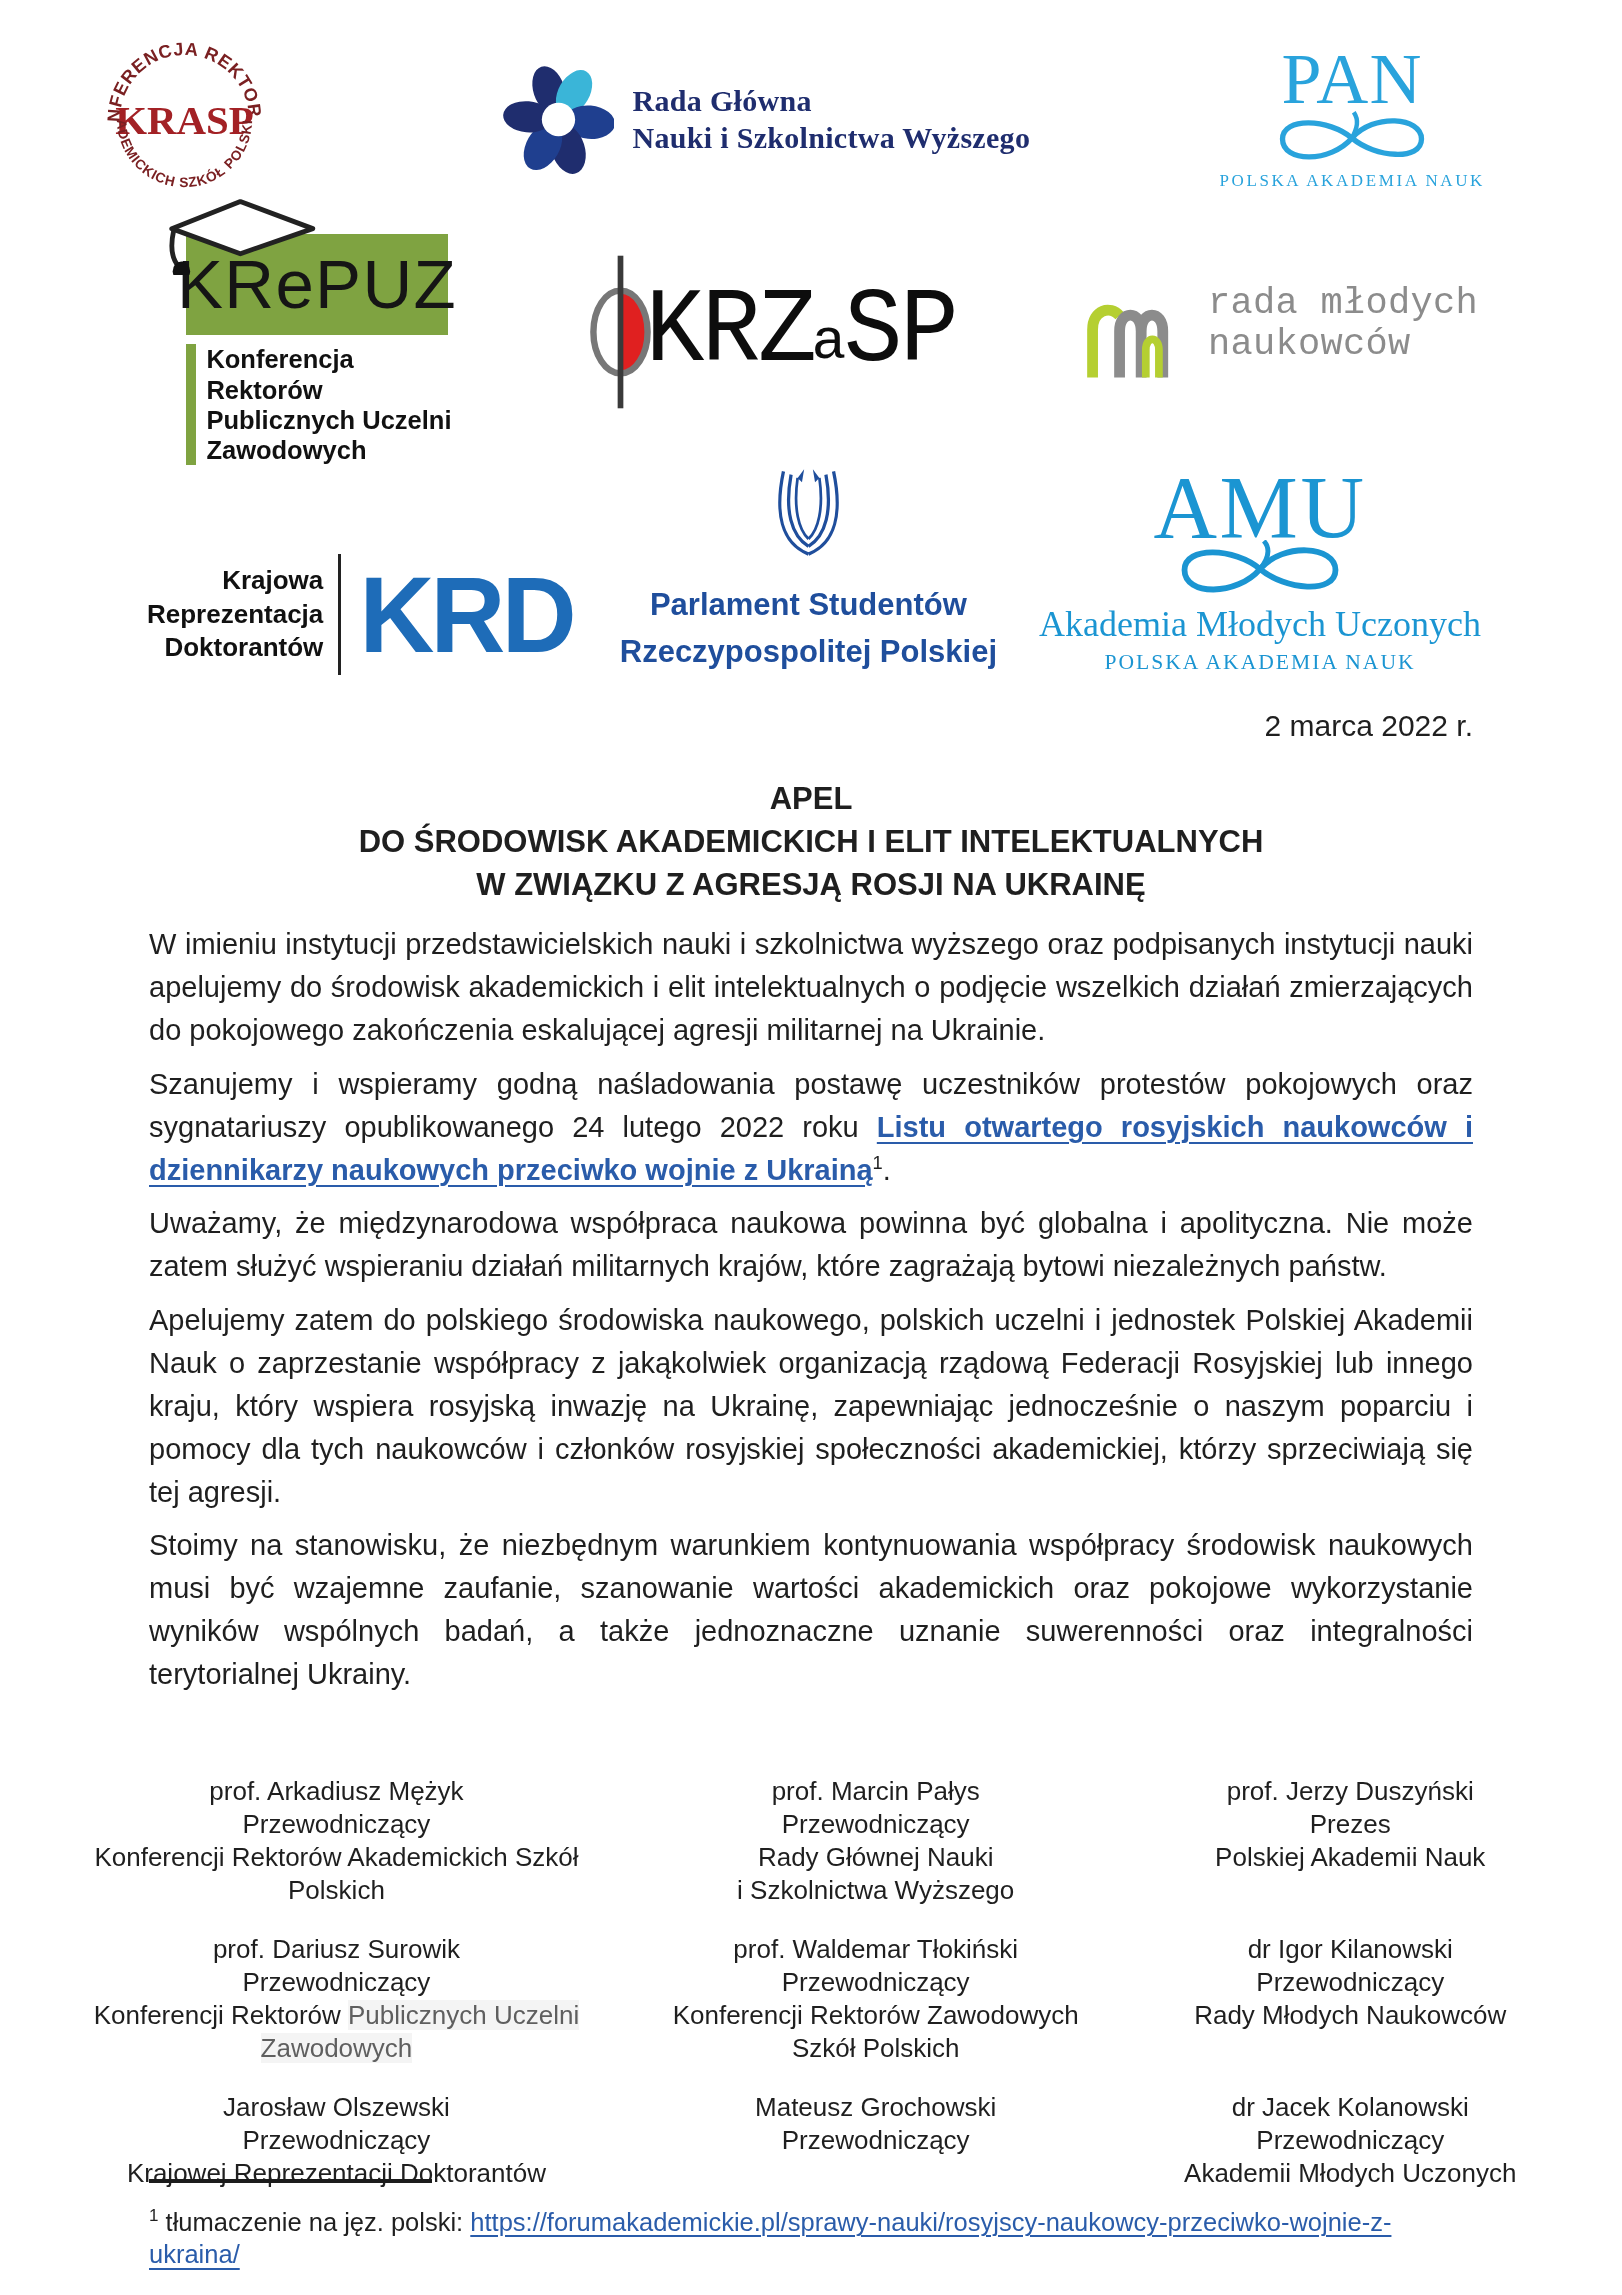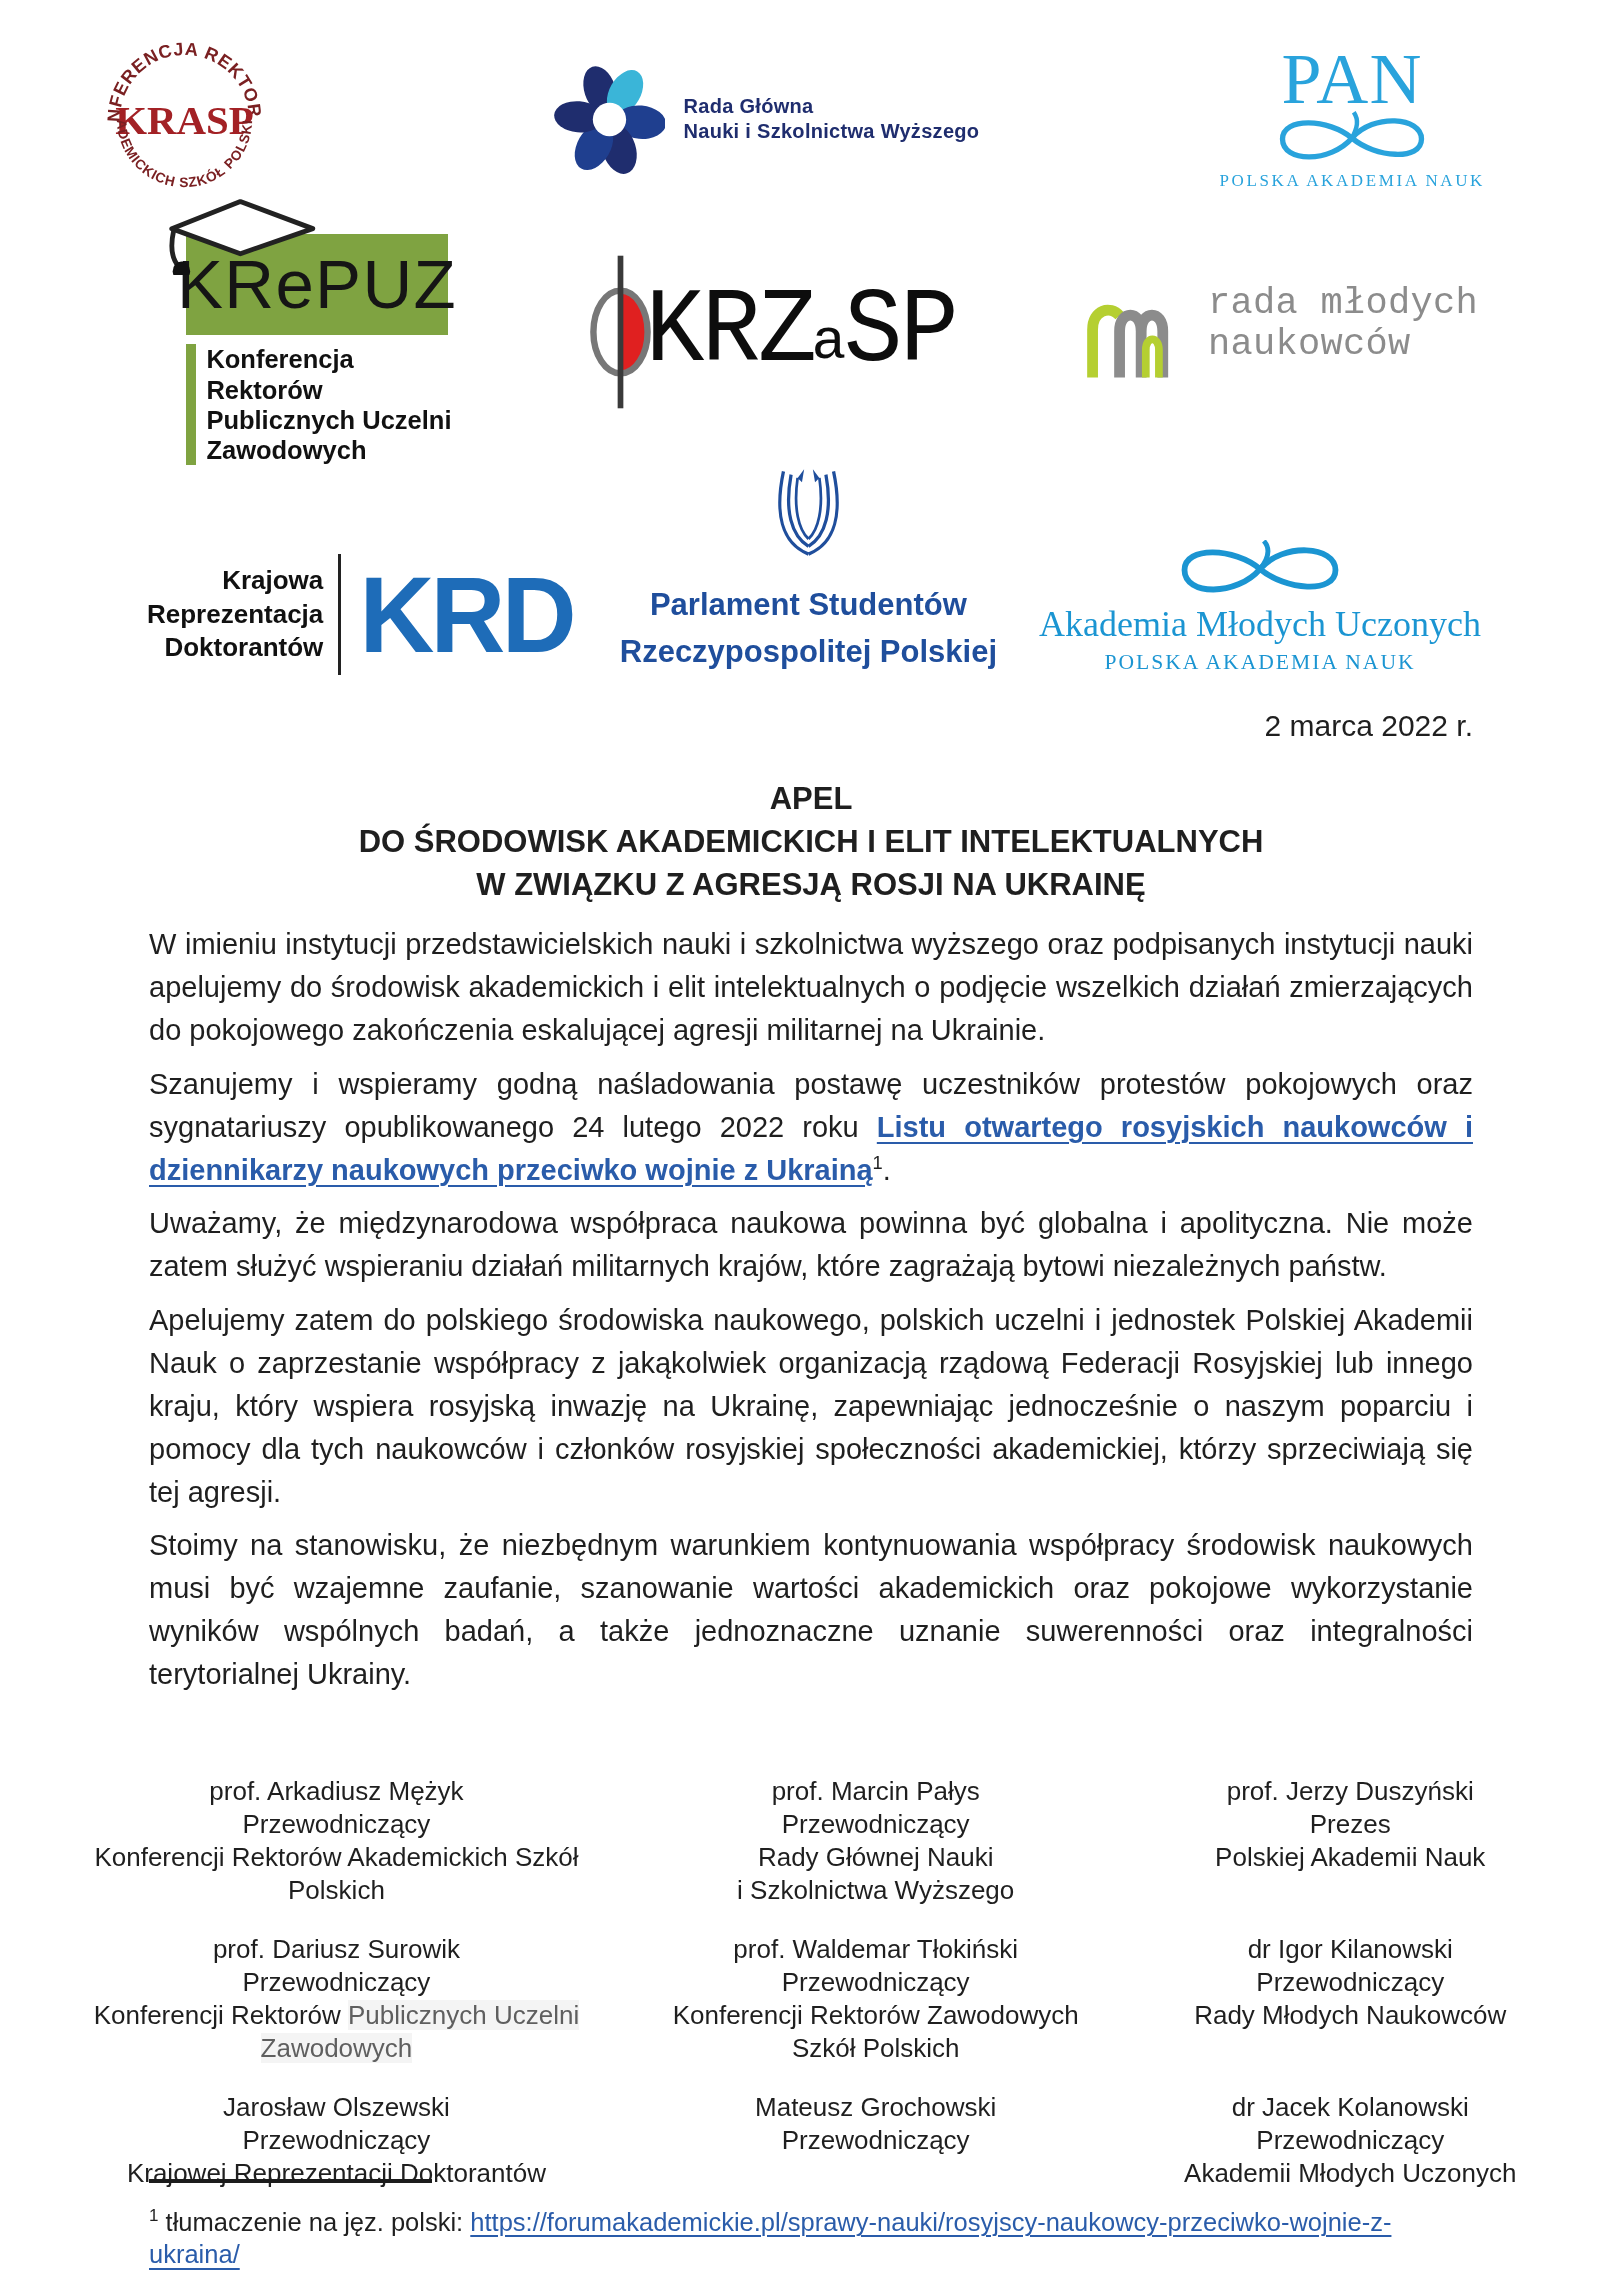--- a/index.html
+++ b/index.html
@@ -11,21 +11,21 @@
   
   .logo-row{display:flex; align-items:center;}
   .row1{padding:27.5px 137px 0 98px; justify-content:space-between; height:183px;}
   .row2{padding:26px 144px 0 147px; justify-content:space-between; height:190px; align-items:center;}
   .row3{padding:19.6px 141px 0 147px; justify-content:space-between; height:229px; align-items:flex-end;}
 
   
   .krasp{width:216px; display:flex; justify-content:flex-start;}
   
   .rgnisw{display:flex; align-items:center; gap:18.3px;}
-  .rgnisw-text{font-weight:bold; color:#1f2d6e; font-size:20px; line-height:1.25; letter-spacing:0.3px;}
+  .rgnisw-text{font-weight:bold; color:#1f2d6e; font-size:30px; line-height:1.25; letter-spacing:0.3px;font-family:Liberation Serif, serif;}
   
   .pan{display:flex; flex-direction:column; align-items:center; color:#29a3dc;}
   .pan-acronym{font-family:"Liberation Serif", serif; font-size:72px; line-height:.9; letter-spacing:1.3px;}
   .pan-sub{font-family:"Liberation Serif", serif; font-size:17px; letter-spacing:2.6px; margin-top:3.9px;}
 
   
   .krepuz{position:relative; width:314px;}
   .krepuz-box{margin-left:39px; margin-top:36px; background:#7fa341; width:262px; height:101px;
     display:flex; align-items:center; justify-content:center;}
   .krepuz-acronym{font-size:69px; font-weight:500; color:#151515; letter-spacing:1.3px;}
@@ -204,20 +204,21 @@
         <polygon points="25,10 31,2 29,14" fill="#1f4e9c"></polygon>
         <polygon points="45,10 39,2 41,14" fill="#1f4e9c"></polygon>
       </svg>
       <div class="psrp-text">
         <div>Parlament Studentów</div>
         <div>Rzeczypospolitej Polskiej</div>
       </div>
     </div>
 
     <div class="amu">
+      <div class="amu-acronym">AMU</div>
       <svg width="216" height="60" viewBox="0 0 220 62" style="margin-top:-5.2px">
         <path d="M110,30 C86,58 32,58 32,31 C32,6 84,8 110,30 C136,52 188,56 188,31 C188,6 134,2 110,30" fill="none" stroke="#1b95d2" stroke-width="6"></path>
         <path d="M110,30 C118,20 122,10 114,1" fill="none" stroke="#1b95d2" stroke-width="5"></path>
       </svg>
       <div class="amu-name">Akademia Młodych Uczonych</div>
       <div class="amu-sub">POLSKA AKADEMIA NAUK</div>
     </div>
   </div>
 
   <div class="date">2 marca 2022 r.</div>

